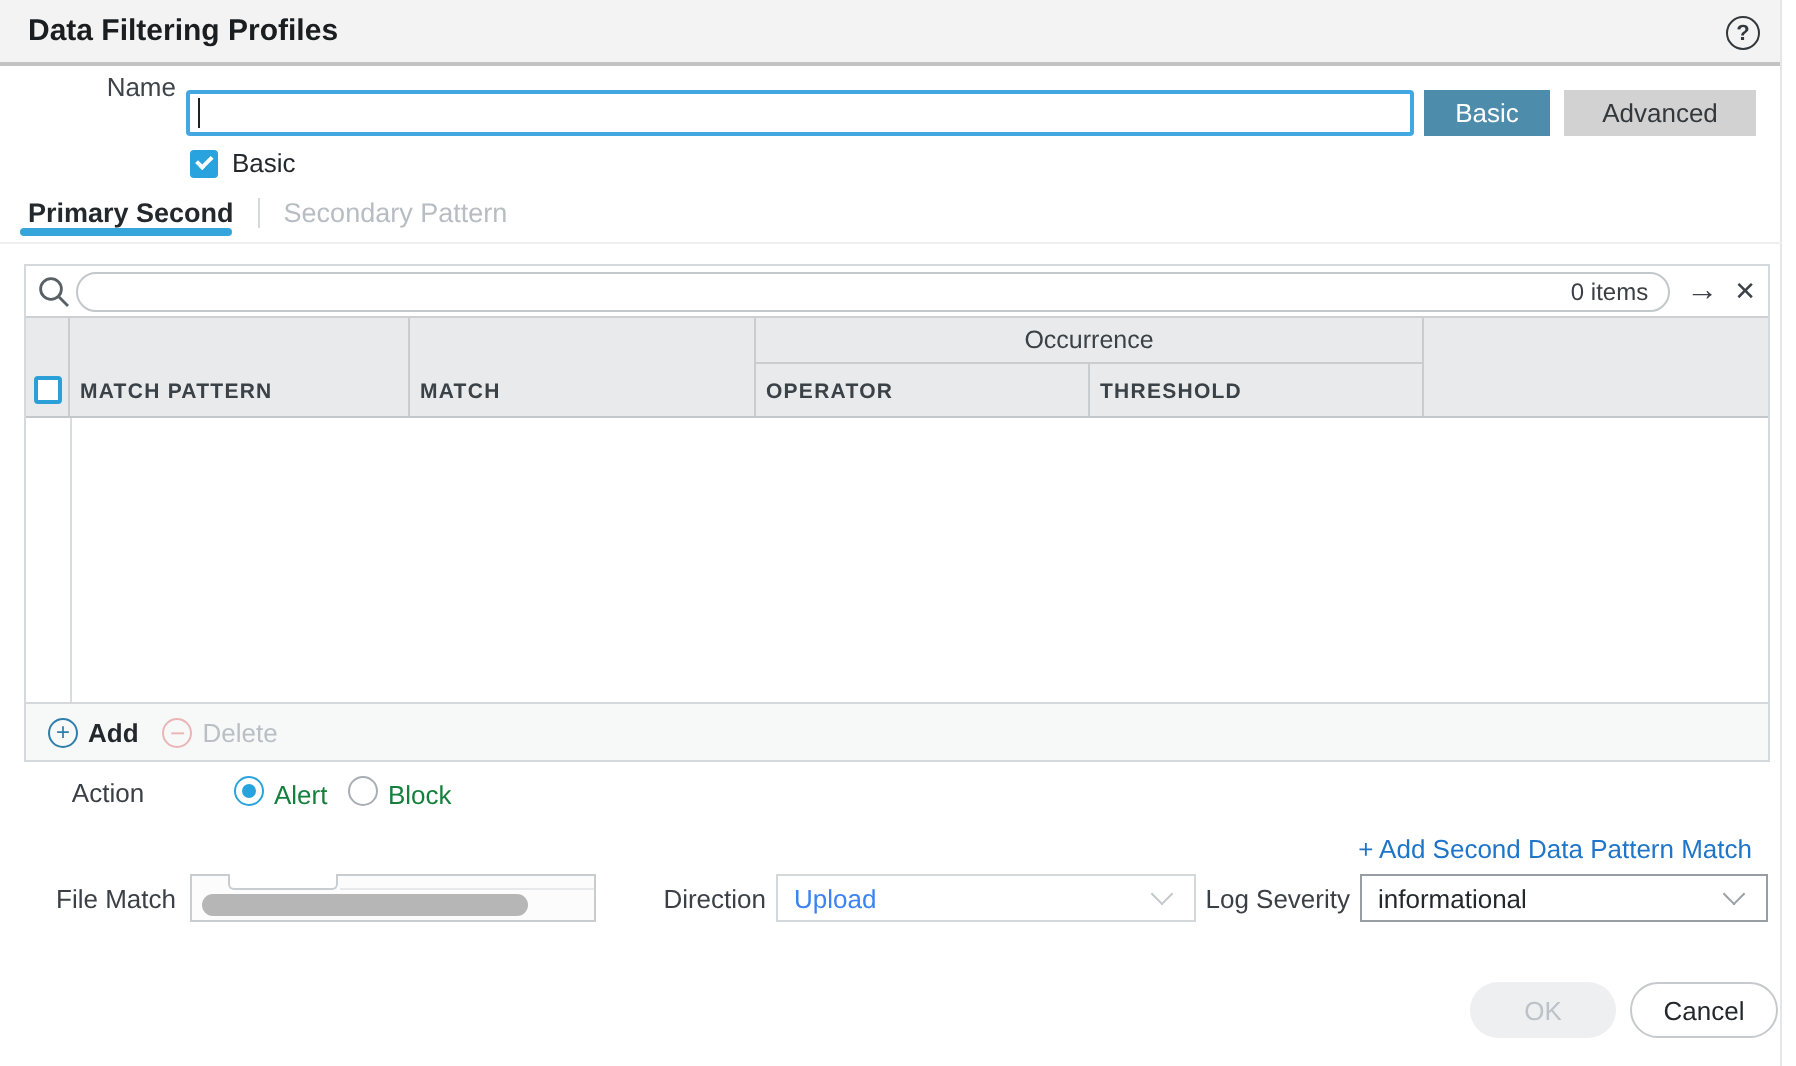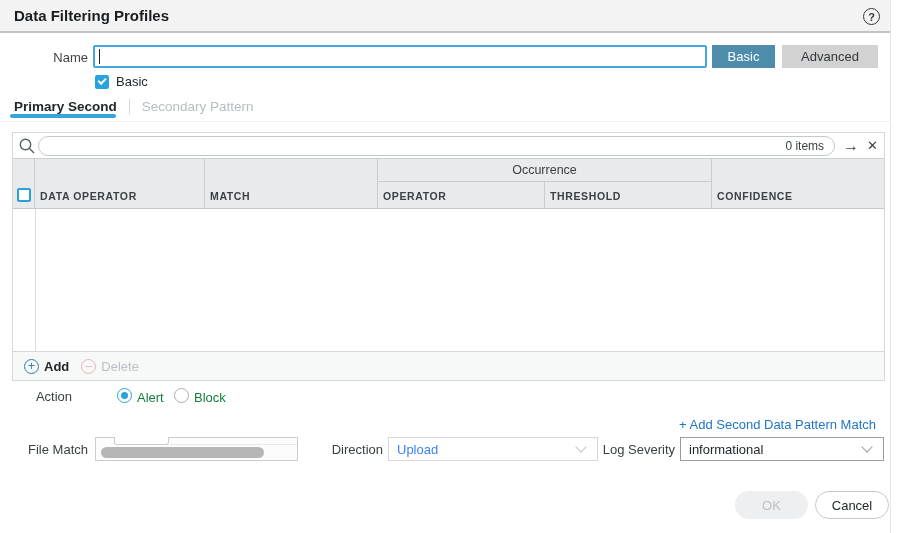--- a/index.html
+++ b/index.html
@@ -17,21 +17,21 @@
     display:flex; align-items:center; padding:0 14px;
   }
   .titlebar .title { font-size:15px; font-weight:700; color:#1a1e21; }
   .help-btn {
     position:absolute; right:10px; top:8px; width:17px; height:17px; border-radius:50%;
     border:1.5px solid #33383c; color:#33383c; font-size:11px; font-weight:700;
     display:flex; align-items:center; justify-content:center; cursor:pointer; background:transparent;
   }
 
   
-  .name-label { position:absolute; left:0; top:50px; width:88px; text-align:right; font-size:13px; color:#3e4449; }
+  .name-label { position:absolute; left:0; top:36px; width:88px; text-align:right; font-size:13px; color:#3e4449; }
   .name-input {
     position:absolute; left:93px; top:45px; width:614px; height:23px;
     border:2px solid #43a8e1; border-radius:2px; background:#fff;
     font-size:13px; padding:0 5px; outline:none; color:#23282d;
   }
   .caret { position:absolute; left:99px; top:49px; width:1px; height:15px; background:#222; animation:blink 1s step-end infinite; }
   @keyframes blink { 50% { opacity:0; } }
   .basic-btn {
     position:absolute; left:712px; top:45px; width:63px; height:23px;
     background:#4e8cab; color:#fff; font-size:13px; border:none; cursor:pointer;
@@ -180,26 +180,25 @@
         <span class="items-count">0 items</span>
       </div>
       <span class="apply-filter">→</span>
       <span class="clear-filter">✕</span>
     </div>
 
     <div class="thead">
       <div class="th-check">
         <span class="checkbox-empty"></span>
       </div>
-      <div class="th span2">DATA OPERATOR</div>
+      <div class="th span2">MATCH PATTERN</div>
       <div class="th span2">MATCH</div>
       <div class="th-occurrence">Occurrence</div>
       <div class="th" style="grid-column:4;grid-row:2;">OPERATOR</div>
       <div class="th" style="grid-column:5;grid-row:2;">THRESHOLD</div>
-      <div class="th span2 last" style="grid-column:6;">CONFIDENCE</div>
     </div>
 
     <div class="tbody">
       <div class="col-line"></div>
     </div>
 
     <div class="addrow">
       <button class="addbtn">
         <span class="circle-plus">+</span>
         <span class="t">Add</span>

